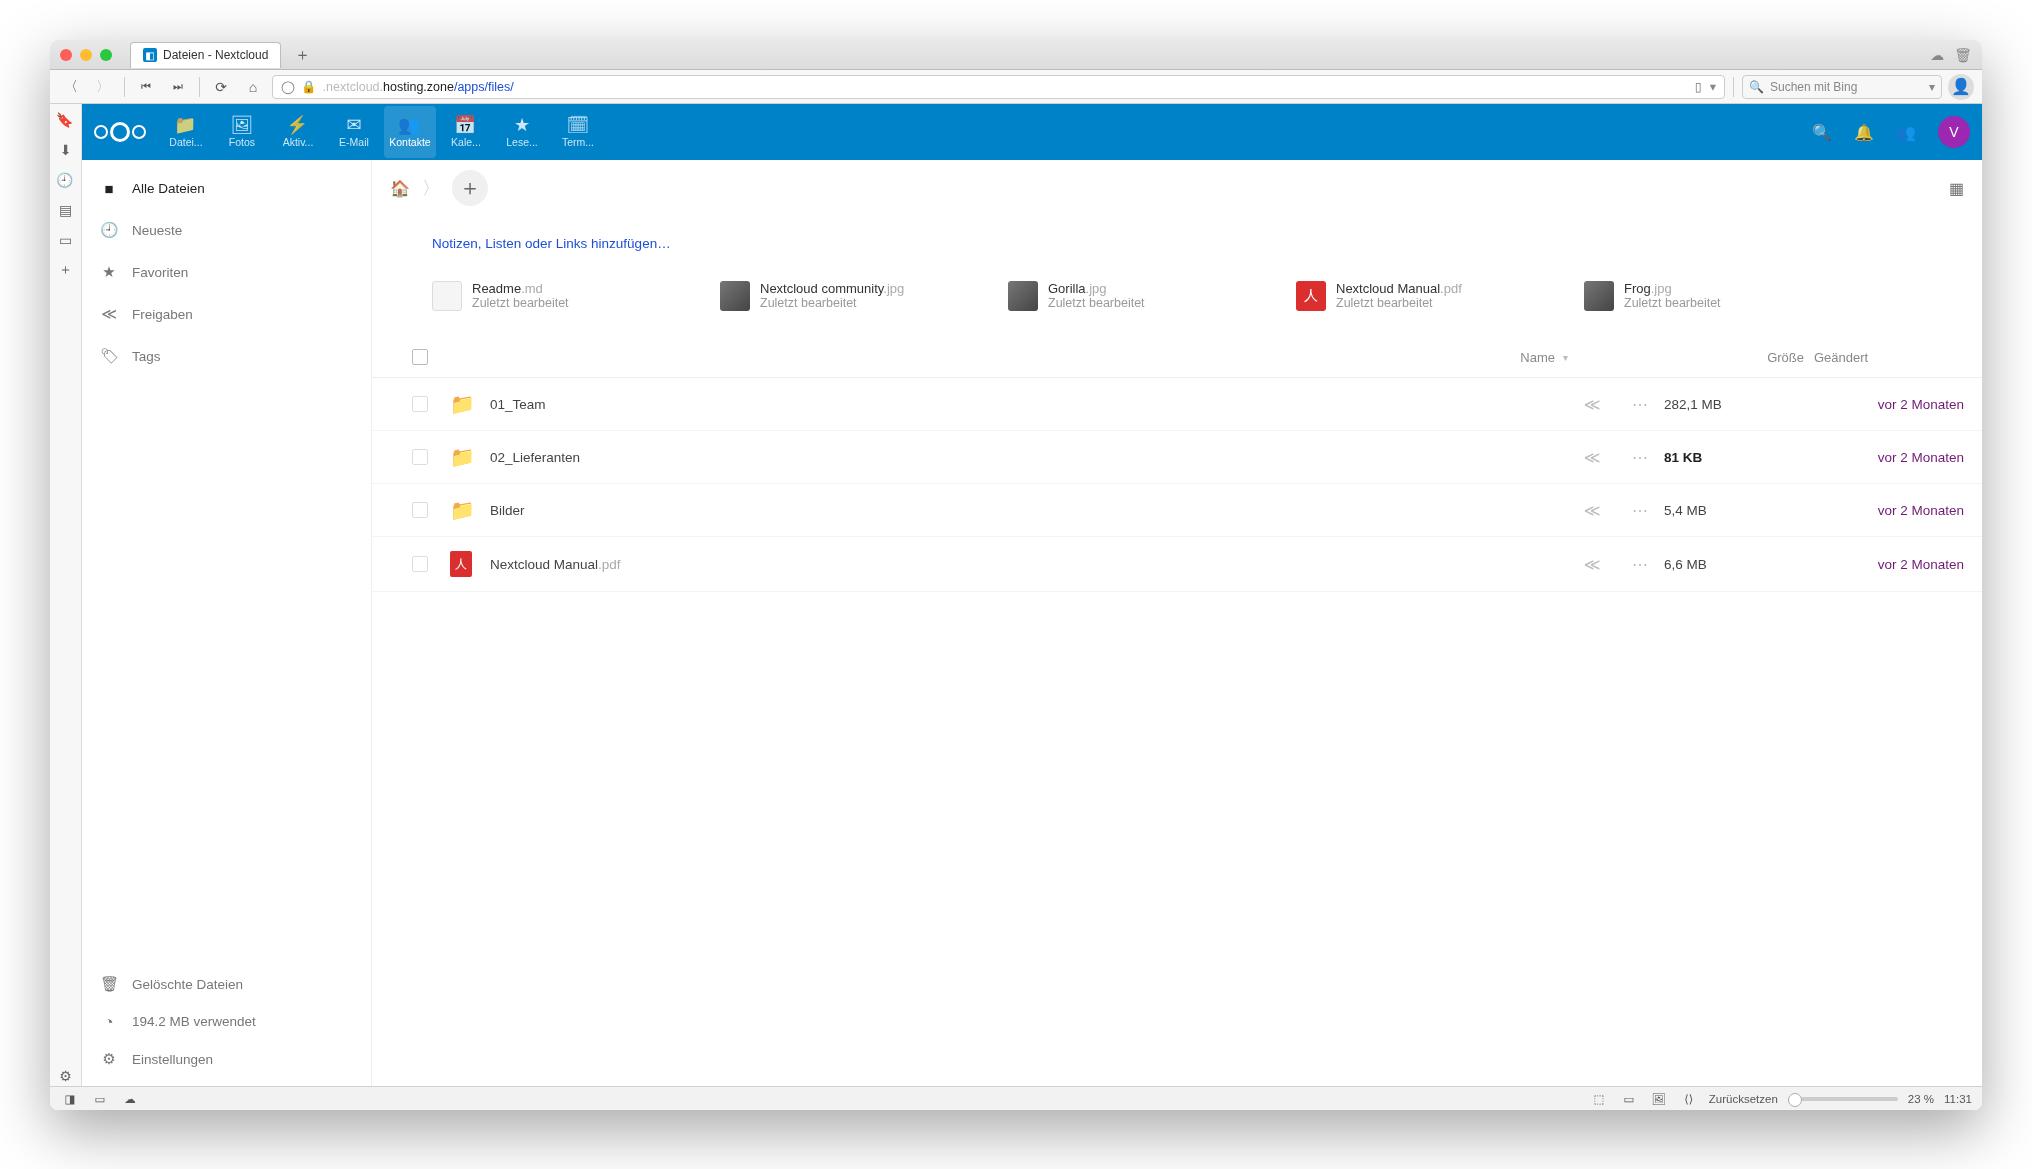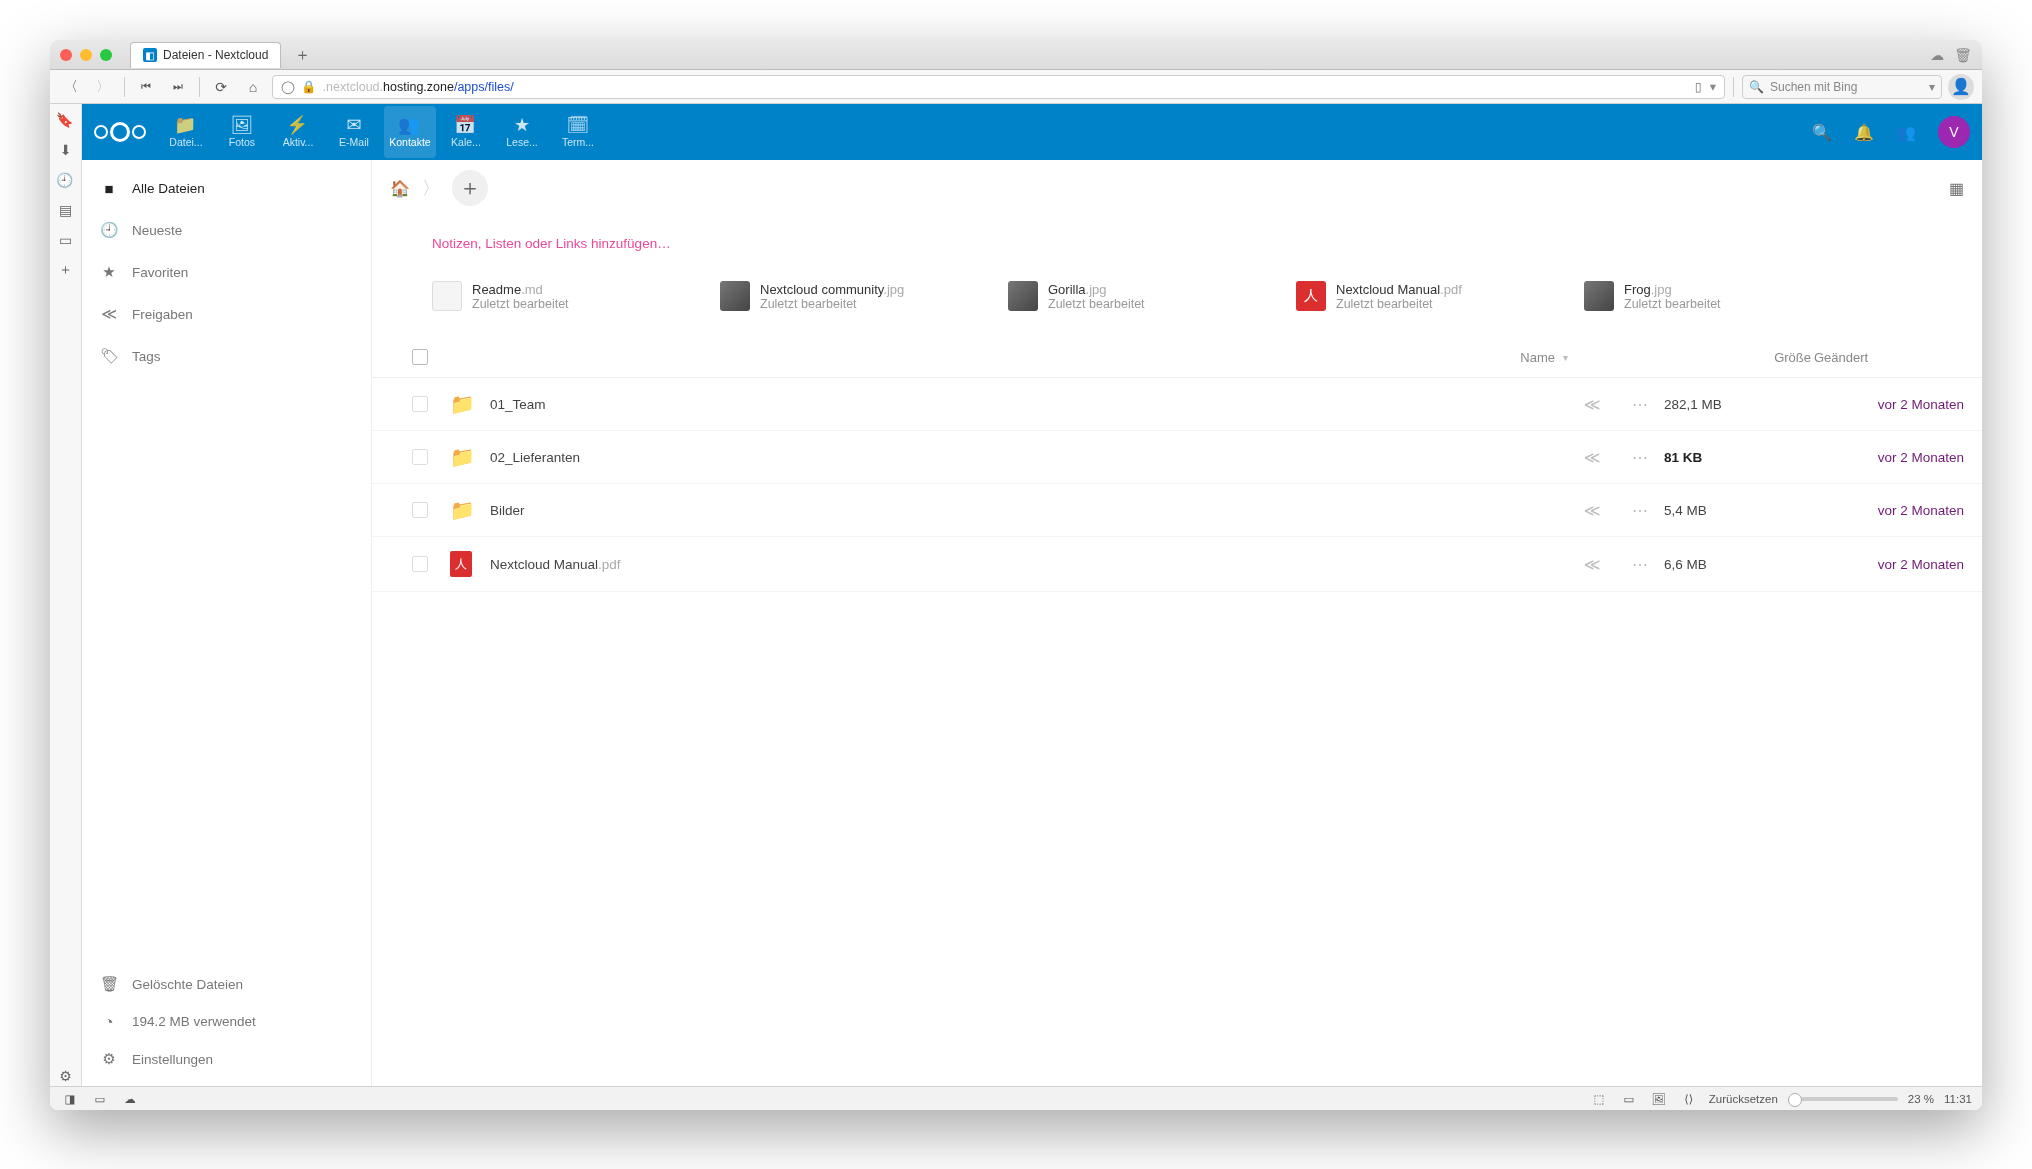--- a/index.html
+++ b/index.html
@@ -57,24 +57,24 @@
 .sidebar li .si { width: 18px; text-align: center; font-size: 15px; }
 .sidebar .bottom { margin-top: auto; border-top: 0; }
 .sidebar .bottom li { padding: 10px 18px; }
 
 .main { flex: 1; display: flex; flex-direction: column; min-width: 0; position: relative; }
 .controls { height: 56px; display: flex; align-items: center; padding: 0 18px; gap: 12px; }
 .home { color: #888; }
 .chev { color: #ccc; font-size: 18px; }
 .addbtn { width: 36px; height: 36px; border-radius: 50%; background: #f0f0f0; color: #666; display: flex; align-items: center; justify-content: center; font-size: 22px; }
 .gridtoggle { margin-left: auto; color: #777; font-size: 16px; }
-.note { padding: 20px 60px; color: #ec4899; font-size: 13.5px; }
+.note { padding: 20px 60px; color: #1d4ed8; font-size: 13.5px; }
 
 .recent { display: flex; gap: 38px; padding: 10px 60px 26px; flex-wrap: wrap; }
-.ritem { display: flex; gap: 10px; align-items: center; width: 250px; }
+.ritem { display: flex; gap: 10px; align-items: flex-start; width: 250px; }
 .ritem .thumb { width: 30px; height: 30px; border-radius: 3px; display: flex; align-items: center; justify-content: center; font-size: 14px; color: #fff; }
 .thumb.txt { background: #f5f5f5; border: 1px solid #ddd; }
 .thumb.img { background: linear-gradient(135deg,#777,#444); }
 .thumb.pdf { background: #db2f2f; }
 .ritem .rt { font-size: 13px; color: #333; }
 .ritem .rt .ext { color: #aaa; }
 .ritem .rs { font-size: 12.5px; color: #999; }
 
 .listhead { display: grid; grid-template-columns: 60px 40px 1fr 48px 48px 150px 150px; align-items: center; padding: 12px 18px; border-bottom: 1px solid #eceff1; color: #888; font-size: 13px; }
 .listhead .name { display: flex; gap: 8px; align-items: center; justify-content: flex-end; }
@@ -304,21 +304,21 @@
 
           <div class="listhead">
             <div class="cb"></div>
             <div></div>
             <div class="name">
                 <span>Name</span>
                 <span class="sort">▾</span>
               </div>
             <div></div>
               <div></div>
-            <div style="text-align:right;padding-right:3px">Größe</div>
+            <div style="text-align:right;padding-right:10px">Größe</div>
             <div>Geändert</div>
           </div>
           <div id="rows">
               <div class="row">
     <div class="cb"></div>
     <div><span class="ficon folder">📁</span></div>
     <div class="fname">01_Team<span class="ext"></span></div>
     <div class="act">≪</div>
     <div class="act">⋯</div>
     <div class="size">282,1 MB</div>

